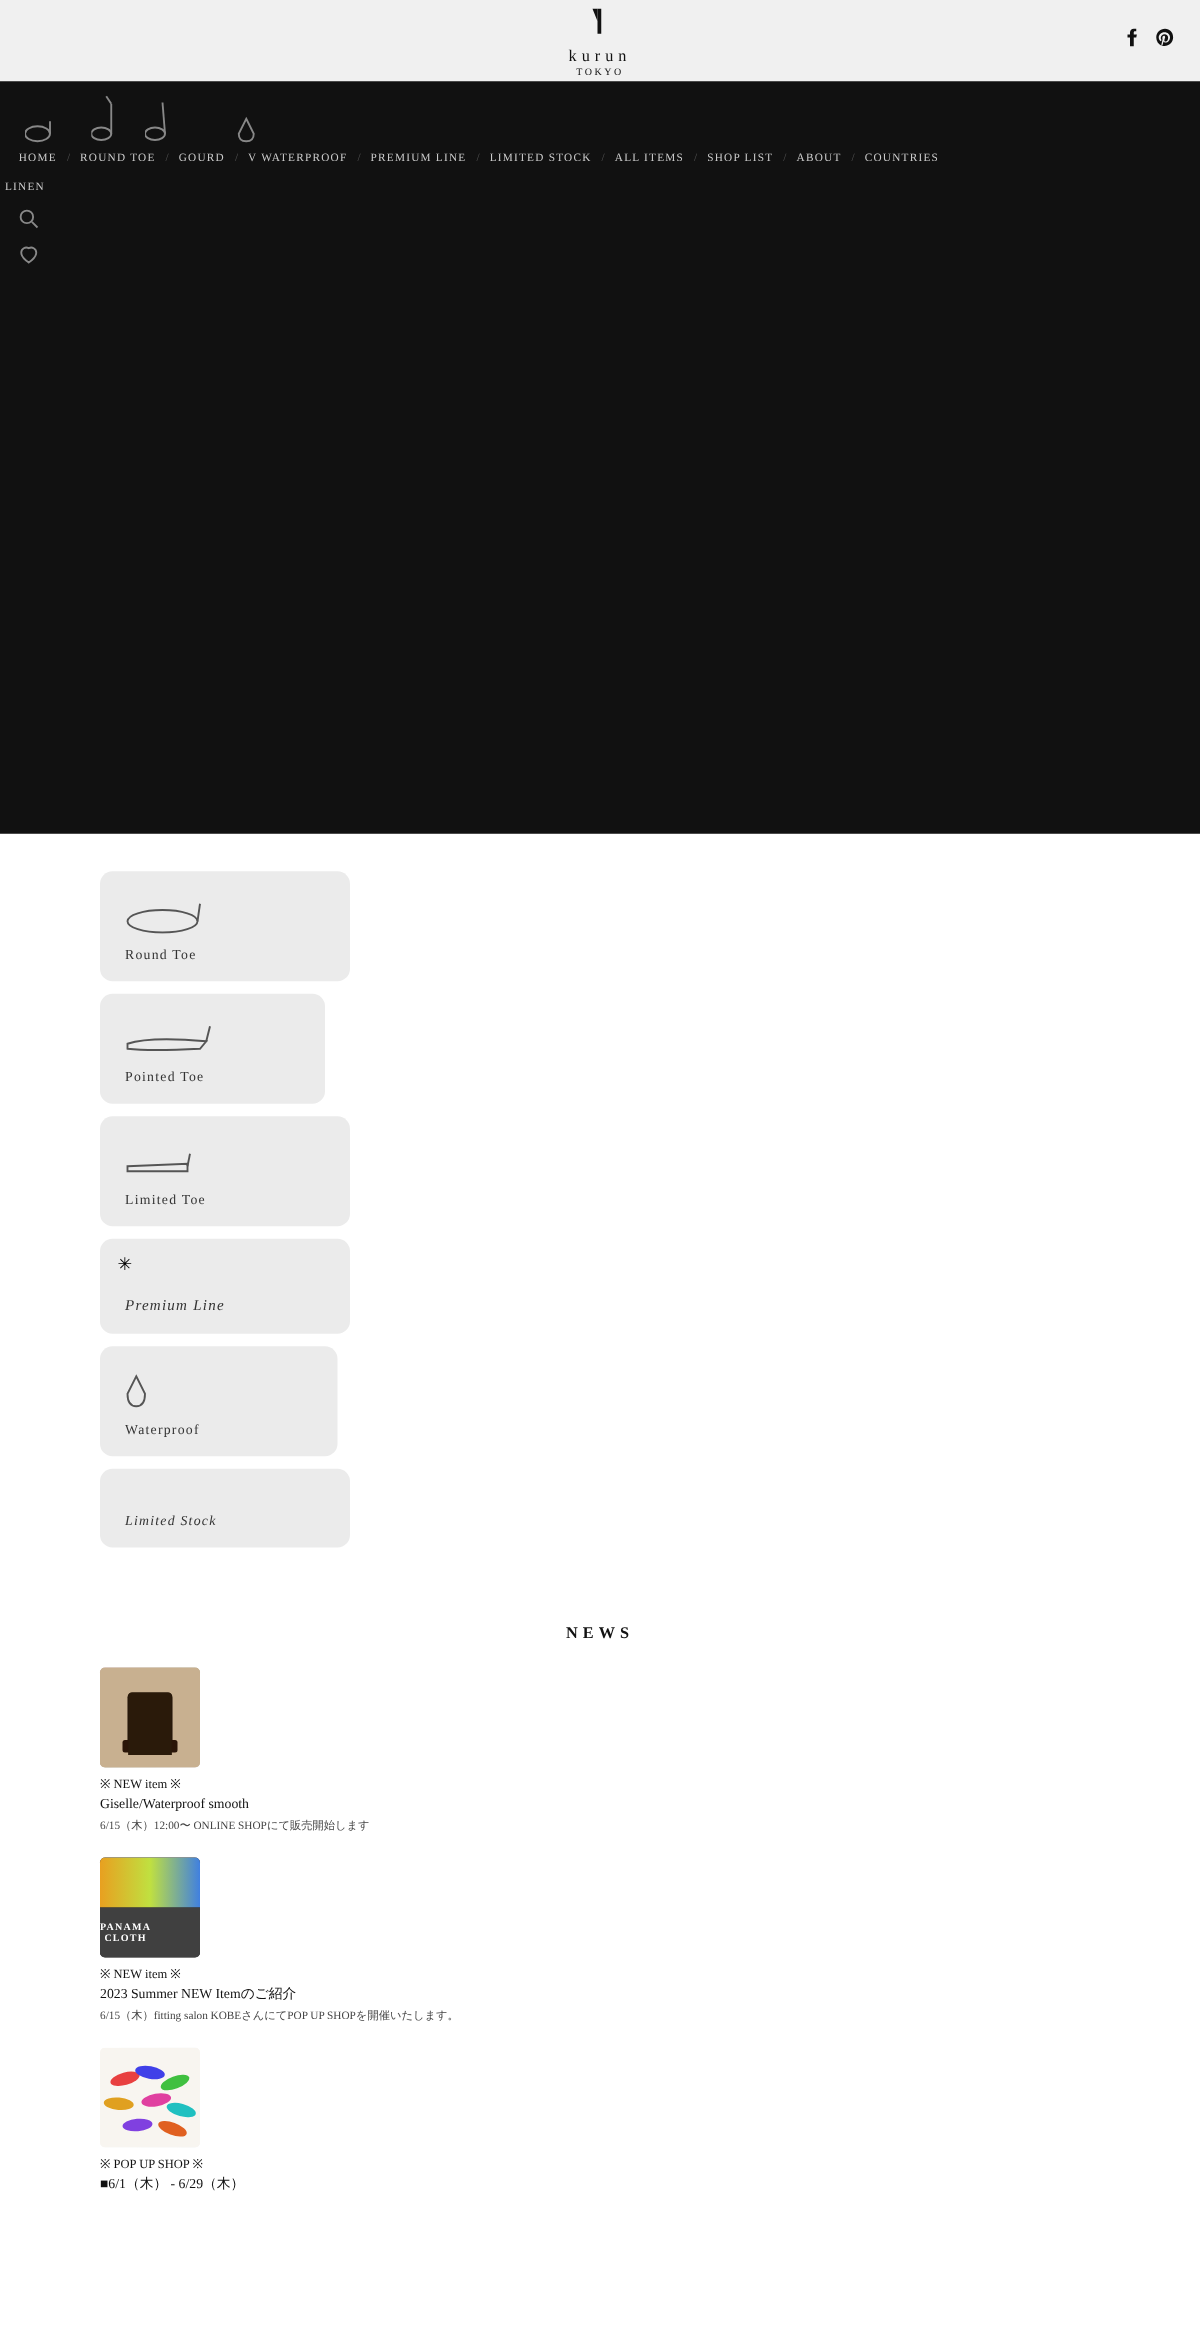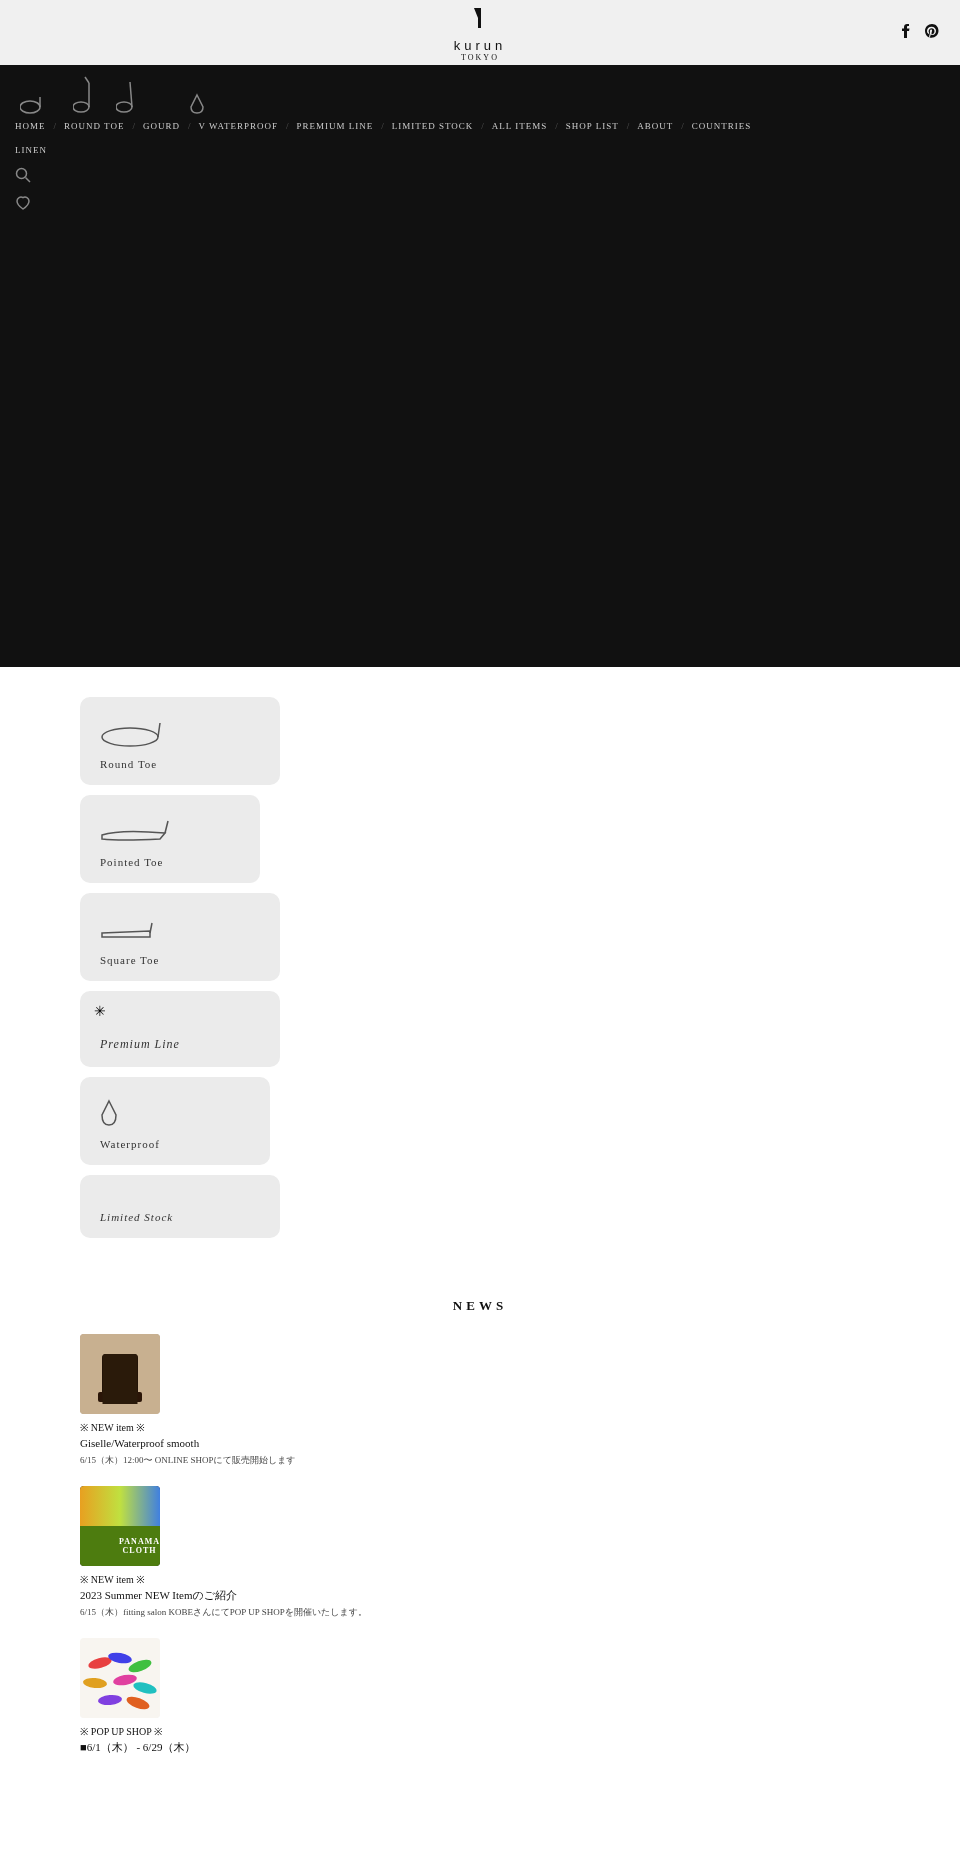--- a/index.html
+++ b/index.html
@@ -23,21 +23,21 @@
     .header-logo .logo-icon {
       font-size: 22px;
       letter-spacing: -2px;
       font-weight: bold;
       color: #111;
     }
     .header-logo .logo-text {
       font-size: 13px;
       letter-spacing: 4px;
       color: #111;
-      font-family: Liberation Sans, sans-serif;
+      font-family: Liberation Serif, serif;
     }
     .header-logo .logo-sub {
       font-size: 8px;
       letter-spacing: 2px;
       color: #111;
     }
     .header-social {
       position: absolute;
       right: 20px;
       display: flex;
@@ -87,21 +87,21 @@
       text-decoration: none;
       font-size: 9px;
       letter-spacing: 1px;
       text-transform: uppercase;
       white-space: nowrap;
     }
     .main-nav .separator { color: #555; font-size: 9px; }
 
     
     .sub-nav {
-      padding: 2px 15px;
+      padding: 2px 4px;
     }
     .sub-nav a {
       color: #ccc;
       text-decoration: none;
       font-size: 9px;
       letter-spacing: 1px;
       text-transform: uppercase;
     }
 
     
@@ -213,24 +213,24 @@
     .img2-top {
       background: linear-gradient(90deg, #e8a020 0%, #c0e040 50%, #4080e0 100%);
       position: absolute;
       top: 0; left: 0; right: 0;
       height: 50%;
     }
     .img2-bottom {
       position: absolute;
       bottom: 0; left: 0; right: 0;
       height: 50%;
-      background: #4d7c0f;
-      display: flex;
-      align-items: center;
-      justify-content: flex-end;
+      background: #404040;
+      display: flex;
+      align-items: center;
+      justify-content: flex-start;
     }
     .img2-bottom span {
       color: #fff;
       font-size: 8px;
       font-weight: bold;
       letter-spacing: 1px;
       text-align: center;
       line-height: 1.2;
     }
     .news-item-image.img3 {
@@ -378,21 +378,21 @@
     <div class="card-label">Pointed Toe</div>
   </div>
 
   <div class="category-card">
     <div class="card-icon">
       <svg width="60" height="20" viewBox="0 0 60 20">
         <path d="M2 14 L50 12 L50 18 L2 18 Z" fill="none" stroke="#555" stroke-width="1.5"></path>
         <line x1="50" y1="14" x2="52" y2="4" stroke="#555" stroke-width="1.5"></line>
       </svg>
     </div>
-    <div class="card-label">Square Toe</div>
+    <div class="card-label">Limited Toe</div>
   </div>
 
   <div class="category-card premium-card">
     <span class="premium-star">✳</span>
     <div class="card-icon" style="margin-left:16px;height:20px;">
     </div>
     <div class="card-label" style="font-style:italic;">Premium Line</div>
   </div>
 
   <div class="category-card wider">

